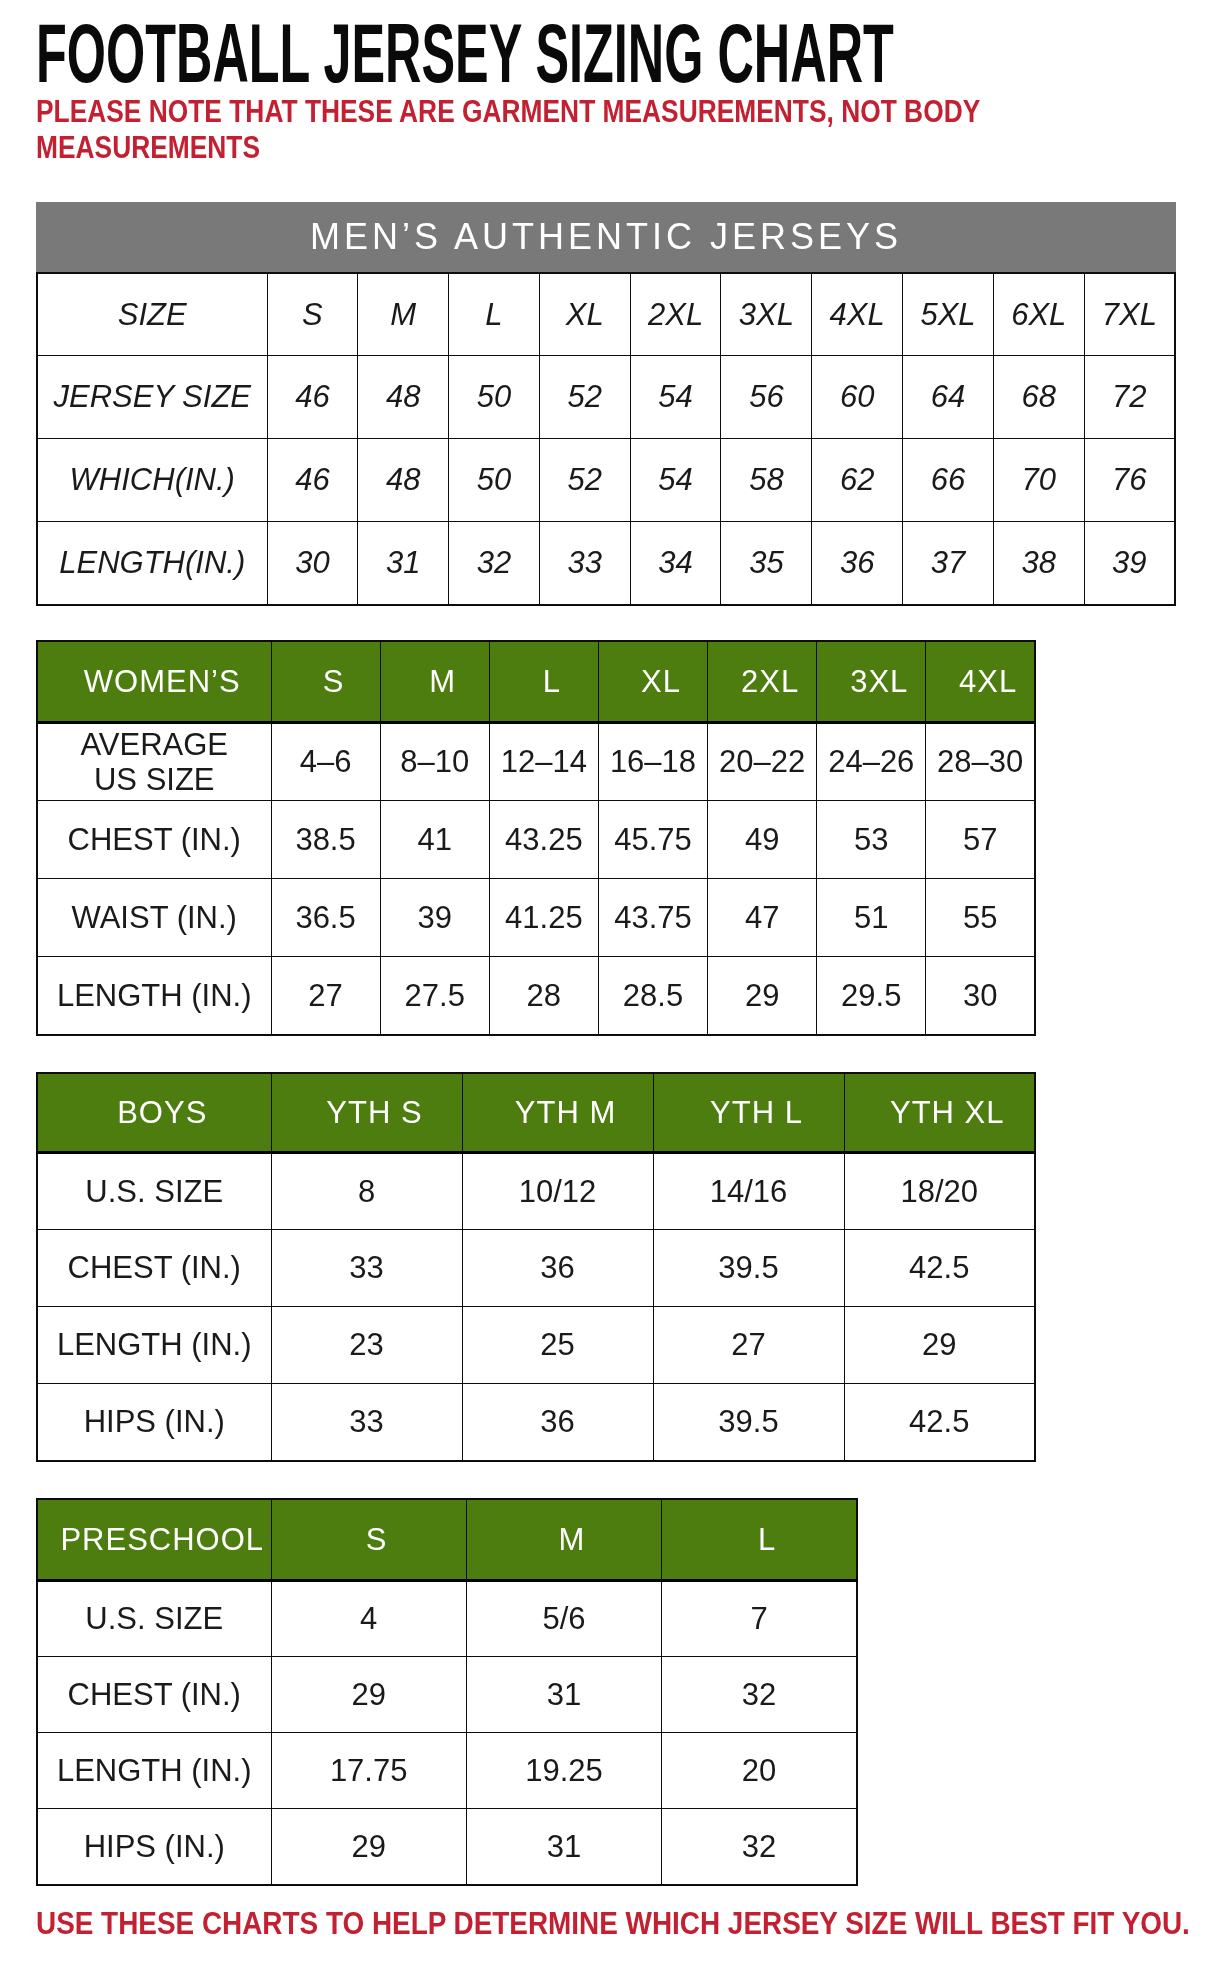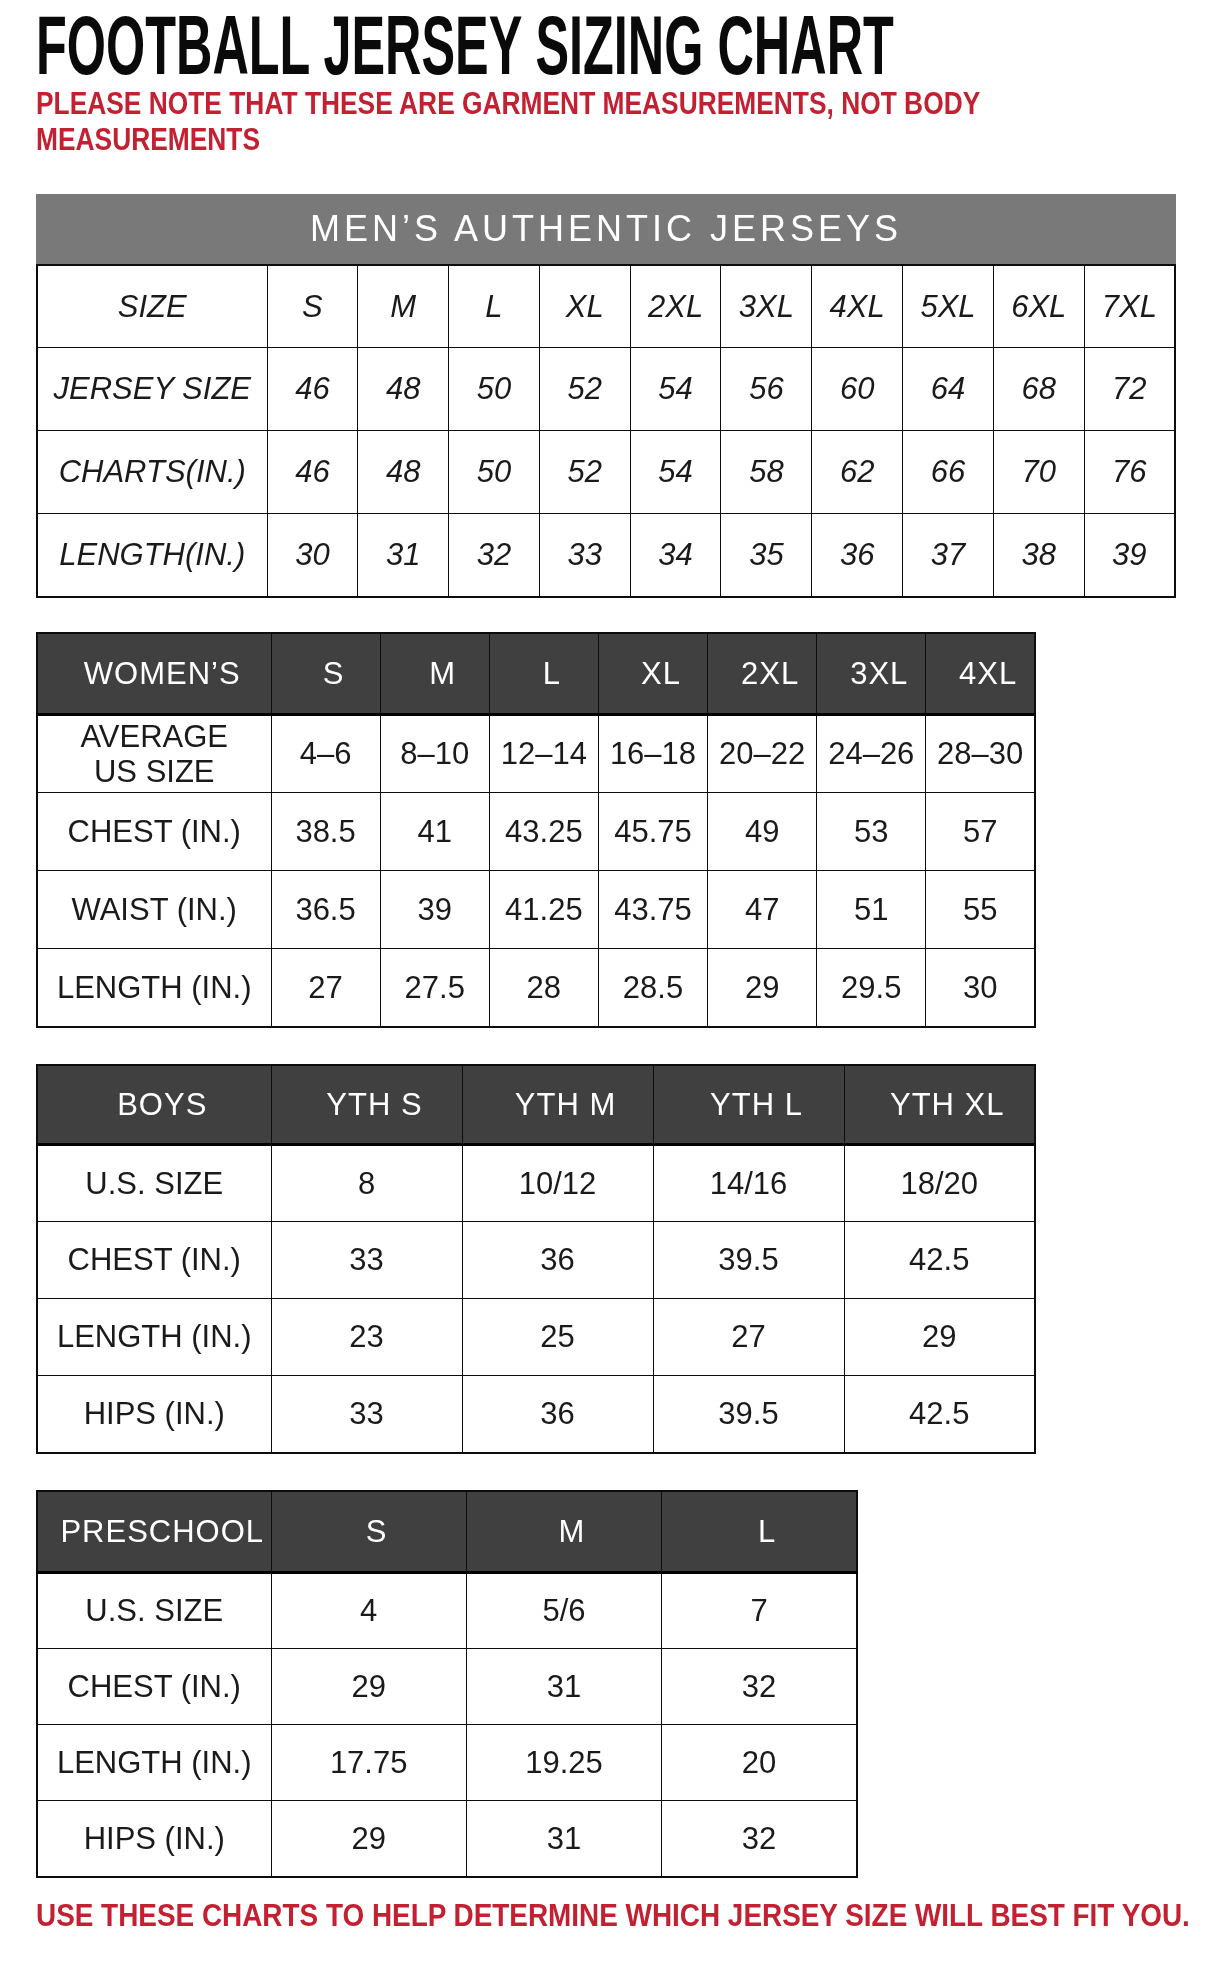--- a/index.html
+++ b/index.html
@@ -4,21 +4,21 @@
 <style>
   * { box-sizing: border-box; }
   html, body { margin: 0; padding: 0; }
   body {
     width: 1220px; height: 1974px;
     background: #ffffff;
     font-family: "Liberation Sans", "DejaVu Sans", sans-serif;
     color: #161616;
     overflow: hidden;
   }
-  .page { padding: 12px 38px 0 36px; }
+  .page { padding: 12px 38px 0 36px; margin-top: 8px; }
 
   .main-title {
     margin: 0; height: 64px;
     font-size: 84px; font-weight: 700; line-height: 0.80;
     color: #0a0a0a; white-space: nowrap;
     transform: scaleX(0.60); transform-origin: 0 50%;
     letter-spacing: 0;
   }
 
   .note {
@@ -46,21 +46,21 @@
   .tbl th, .tbl td {
     border: 1.5px solid #0d0d0d;
     font-weight: 400; font-size: 31px;
     text-align: center; vertical-align: middle;
     padding: 0; color: #1a1a1a;
     overflow: hidden;
   }
   .cell-text { display: inline-block; white-space: pre-line; line-height: 1.15; }
 
   tr.hdr th {
-    background: #404040; color: #ffffff;
+    background: #4d7c0f; color: #ffffff;
     border-bottom: 3.5px solid #000000;
     font-size: 31px; letter-spacing: 1px; padding-left: 16px;
   }
 
   table.mens { width: 1140px; font-style: italic; }
   .mens col.label-col { width: 230px; }
   .mens tr { height: 83px; }
 
   table.womens { width: 1000px; margin-top: 34px; }
   .womens col.label-col { width: 234px; }
@@ -124,21 +124,21 @@
             <td><span class="cell-text">50</span></td>
             <td><span class="cell-text">52</span></td>
             <td><span class="cell-text">54</span></td>
             <td><span class="cell-text">56</span></td>
             <td><span class="cell-text">60</span></td>
             <td><span class="cell-text">64</span></td>
             <td><span class="cell-text">68</span></td>
             <td><span class="cell-text">72</span></td>
           </tr>
           <tr>
-            <th><span class="cell-text">CHARTS(IN.)</span></th>
+            <th><span class="cell-text">WHICH(IN.)</span></th>
             <td><span class="cell-text">46</span></td>
             <td><span class="cell-text">48</span></td>
             <td><span class="cell-text">50</span></td>
             <td><span class="cell-text">52</span></td>
             <td><span class="cell-text">54</span></td>
             <td><span class="cell-text">58</span></td>
             <td><span class="cell-text">62</span></td>
             <td><span class="cell-text">66</span></td>
             <td><span class="cell-text">70</span></td>
             <td><span class="cell-text">76</span></td>

